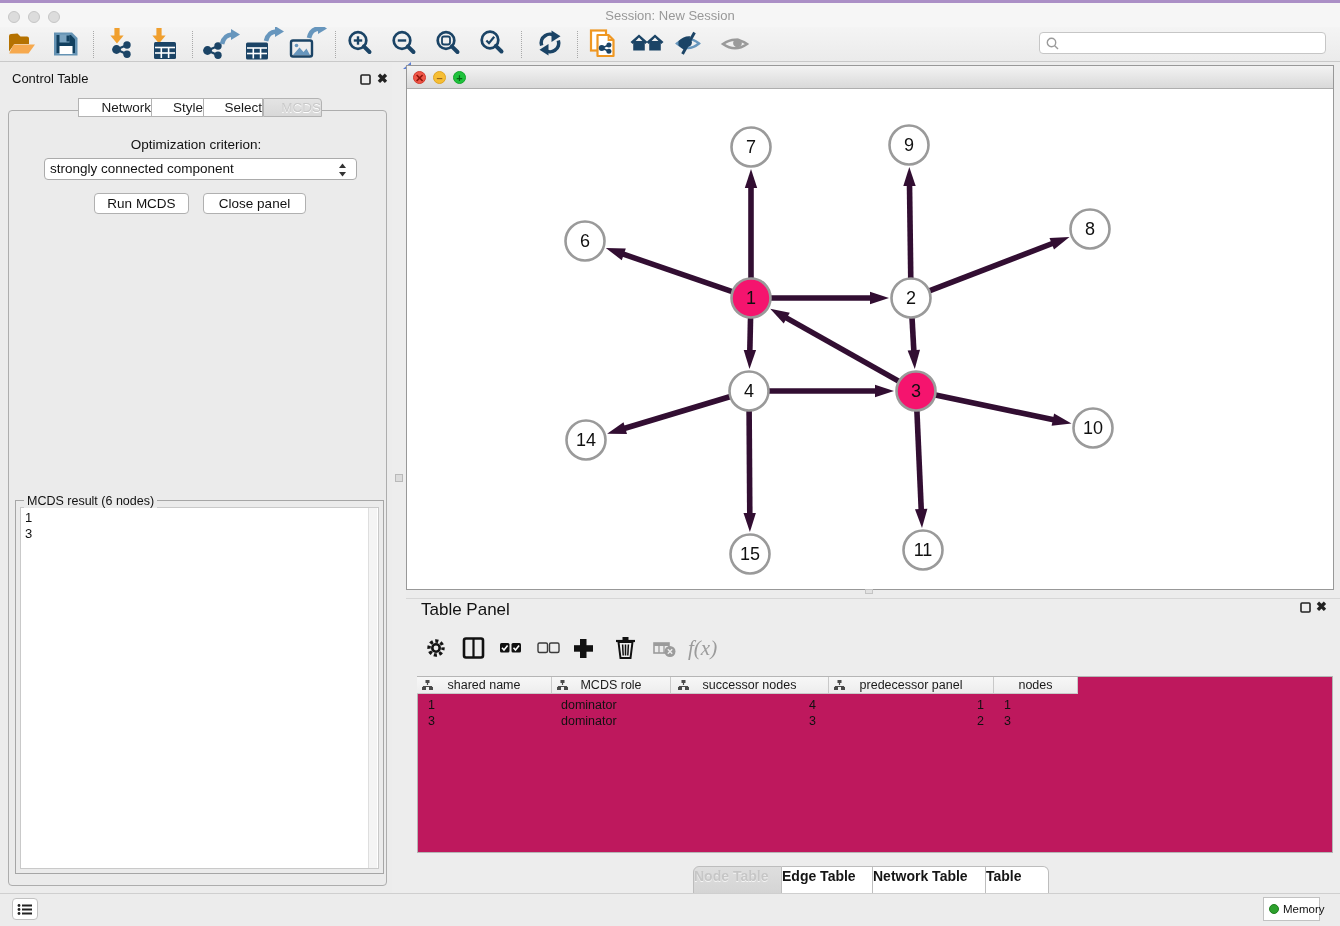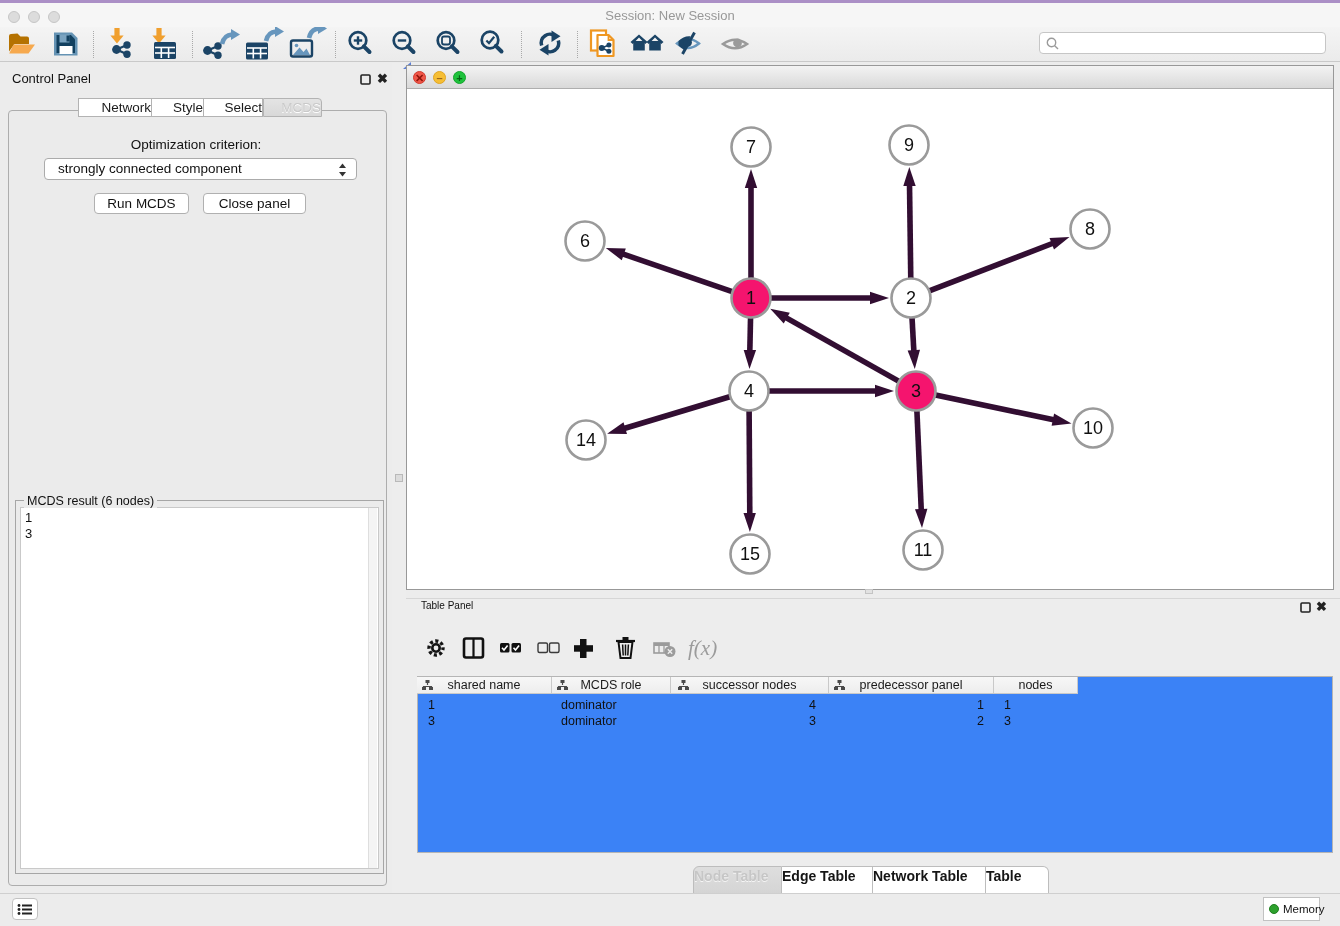--- a/index.html
+++ b/index.html
@@ -11,38 +11,38 @@
 #toolbar{left:0;top:27px;width:1340px;height:35px;background:linear-gradient(#f4f4f4,#ebebeb);border-bottom:1px solid #c9c9c9}
 .tdiv{top:31px;height:27px;width:1px;border-left:1px dotted #a9a9a9}
 #search{left:1039px;top:32px;width:287px;height:22px;background:#fff;border:1px solid #c6c6c6;border-radius:4px}
 
 #cp-title{left:12px;top:71px;font-size:13px;color:#111}
 .winbtn{font-size:13px;color:#222;font-weight:bold}
 #cp-tabs{left:0;top:98px;width:392px;height:19px}
 .tab{position:absolute;top:0;height:19px;border:1px solid #b3b3b3;background:#fff;font-size:13.5px;color:#1c1c1c;text-align:right;line-height:18px}
 #cp-body{left:8px;top:110px;width:379px;height:776px;border:1px solid #adadad;border-radius:4px;background:#ebebeb}
 #optlabel{left:0;top:137px;width:392px;text-align:center;font-size:13.5px;color:#111}
-#combo{left:44px;top:158px;width:313px;height:22px;background:#fff;border:1px solid #ababab;border-radius:4px;font-size:13.5px;color:#111;line-height:20px;padding-left:13px}
+#combo{left:44px;top:158px;width:313px;height:22px;background:#fff;border:1px solid #ababab;border-radius:4px;font-size:13.5px;color:#111;line-height:20px;padding-left:5px}
 .btn{position:absolute;background:#fff;border:1px solid #b0b0b0;border-radius:4px;font-size:13.5px;color:#111;text-align:center;line-height:19px;height:21px}
 #fieldset{left:15px;top:500px;width:369px;height:374px;border:1px solid #a6a6a6}
 #legend{left:24px;top:494px;font-size:12.5px;color:#111;background:#ebebeb;padding:0 3px}
 #resultbox{left:20px;top:507px;width:359px;height:362px;background:#fff;border:1px solid #c9c9c9;font-size:13px;color:#111;line-height:16px;padding:2px 0 0 4px}
 #res-sb{left:368px;top:508px;width:9px;height:360px;background:#f4f4f4;border-left:1px solid #dedede}
 
 #vsplit{left:392px;top:63px;width:14px;height:830px;background:#ededed}
 #vhandle{left:395px;top:474px;width:8px;height:8px;background:#dcdcdc;border:1px solid #b9b9b9}
 
 #netframe{left:406px;top:65px;width:928px;height:525px;border:1px solid #989898;background:#fff}
 #nettitle{left:0;top:0;width:926px;height:23px;background:linear-gradient(#f3f3f3,#d9d9d9);border-bottom:1px solid #aeaeae}
 #netname{left:0;top:4px;width:926px;text-align:center;font-size:13px;font-weight:bold;color:#2a2a2a}
 .mac{width:13px;height:13px;border-radius:50%;top:4.5px;text-align:center;line-height:12px;font-size:11px;font-weight:bold}
 
 #tablepanel{left:406px;top:598px;width:934px;height:295px;background:#ededed;border-top:1px solid #d6d6d6}
-#tp-title{left:421px;top:600px;font-size:10px;color:#111}
-#tbl{left:417px;top:676px;width:916px;height:177px;background:#3b82f6;border:1px solid #b5b5b5}
+#tp-title{left:421px;top:600px;font-size:17px;color:#111}
+#tbl{left:417px;top:676px;width:916px;height:177px;background:#be185d;border:1px solid #b5b5b5}
 .hcell{position:absolute;top:0;height:17px;background:linear-gradient(#f7f7f7,#ededed);border-right:1px solid #c9c9c9;border-bottom:1px solid #c9c9c9;font-size:12.5px;color:#1a1a1a;text-align:center;line-height:16px}
 .cell{position:absolute;font-size:12.5px;color:#111;height:16px;line-height:16px}
 
 .btab{position:absolute;top:866px;height:35px;border:1px solid #bdbdbd;background:#fff;font-size:14px;font-weight:bold;color:#151515;text-align:left;line-height:19px}
 #statusbar{left:0;top:893px;width:1340px;height:33px;background:#ececec;border-top:1px solid #cfcfcf}
 #memb{left:1263px;top:897px;width:57px;height:24px;background:#fff;border:1px solid #c2c2c2;border-radius:0;font-size:11.5px;color:#111;line-height:22px;text-align:left;padding-left:19px}
 #listb{left:12px;top:898px;width:26px;height:22px;background:#fff;border:1px solid #c2c2c2;border-radius:4px}
 </style></head>
 <body>
 <div class="abs" id="topline"></div>
@@ -134,21 +134,21 @@
 <div class="abs tdiv" style="left:192px"></div>
 <div class="abs tdiv" style="left:335px"></div>
 <div class="abs tdiv" style="left:521px"></div>
 <div class="abs tdiv" style="left:577px"></div>
 <div class="abs" id="search"></div>
 <svg class="abs" style="left:1046px;top:37px" width="14" height="14">
     <circle cx="5.5" cy="5.5" r="4.2" fill="none" stroke="#9a9a9a" stroke-width="1.4"></circle>
     <line x1="8.7" y1="8.7" x2="12" y2="12" stroke="#9a9a9a" stroke-width="1.4"></line>
   </svg>
 
-<div class="abs" id="cp-title">Control Panel</div>
+<div class="abs" id="cp-title">Control Table</div>
 <svg class="abs" style="left:360px;top:74px" width="11" height="11">
     <rect x="1" y="1" width="9" height="9" fill="none" stroke="#222" stroke-width="1.6" rx="1"></rect>
   </svg>
 <div class="abs winbtn" style="left:377px;top:71px">✖</div>
 <div class="abs" id="cp-body"></div>
 <div class="abs" id="cp-tabs">
   <div class="tab" style="left:78px;width:74px">Network</div>
   <div class="tab" style="left:152px;width:52px;border-left:none">Style</div>
   <div class="tab" style="left:204px;width:59px;border-left:none">Select</div>
   <div class="tab" style="left:263px;width:59px;background:linear-gradient(#e4e4e4,#d8d8d8);color:#c9c9c9;text-shadow:0 1px 0 #fff;border-radius:0 4px 0 0">MCDS</div>

